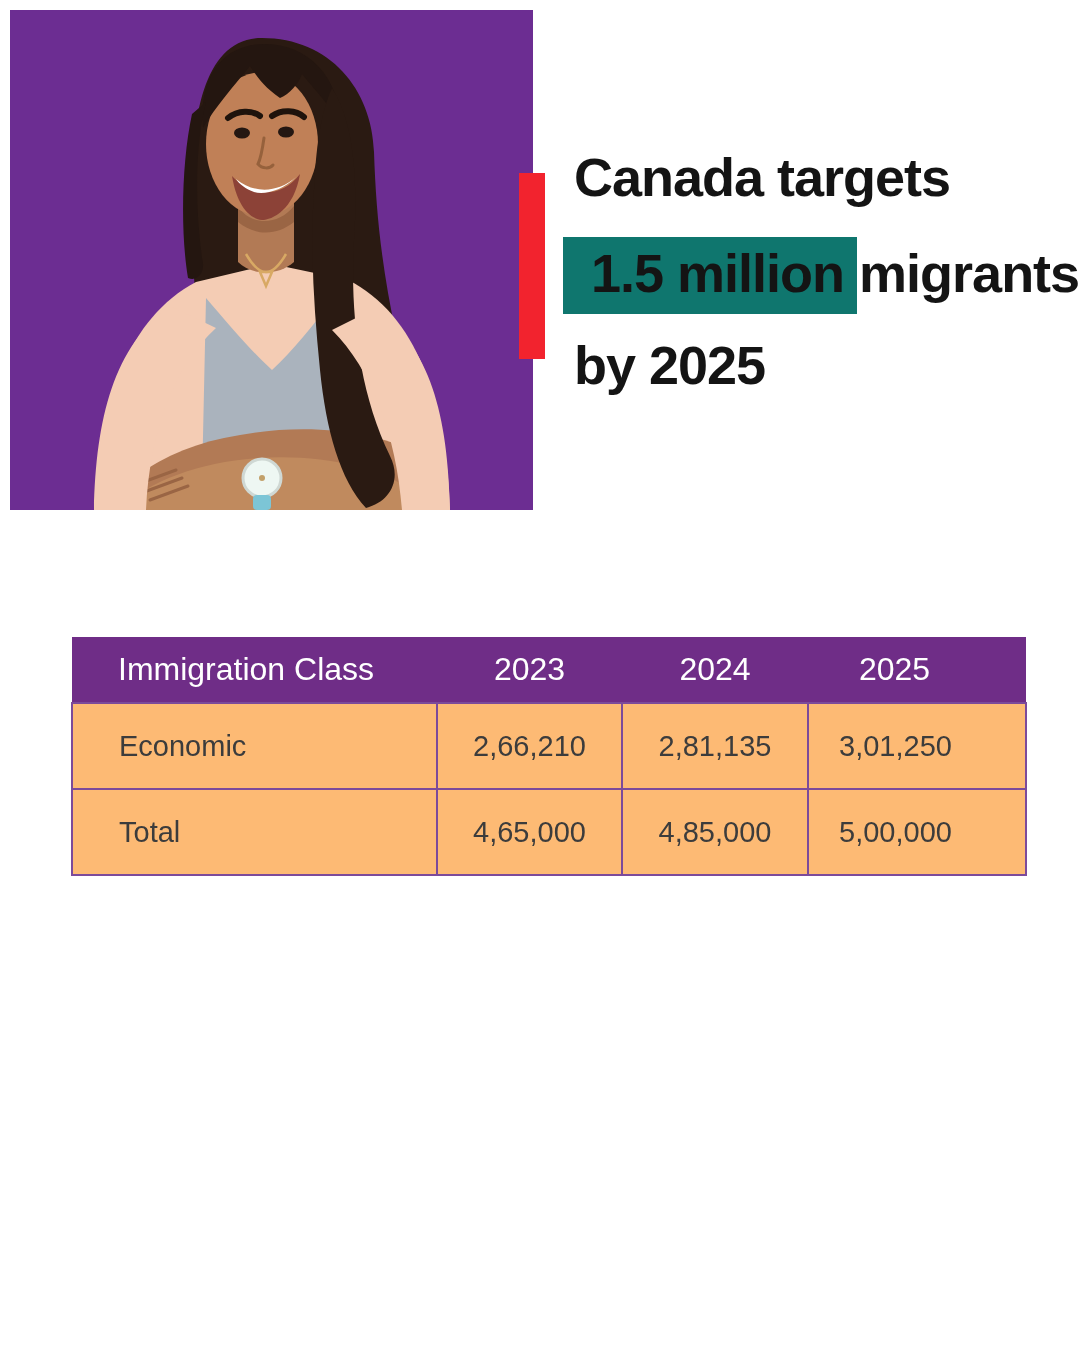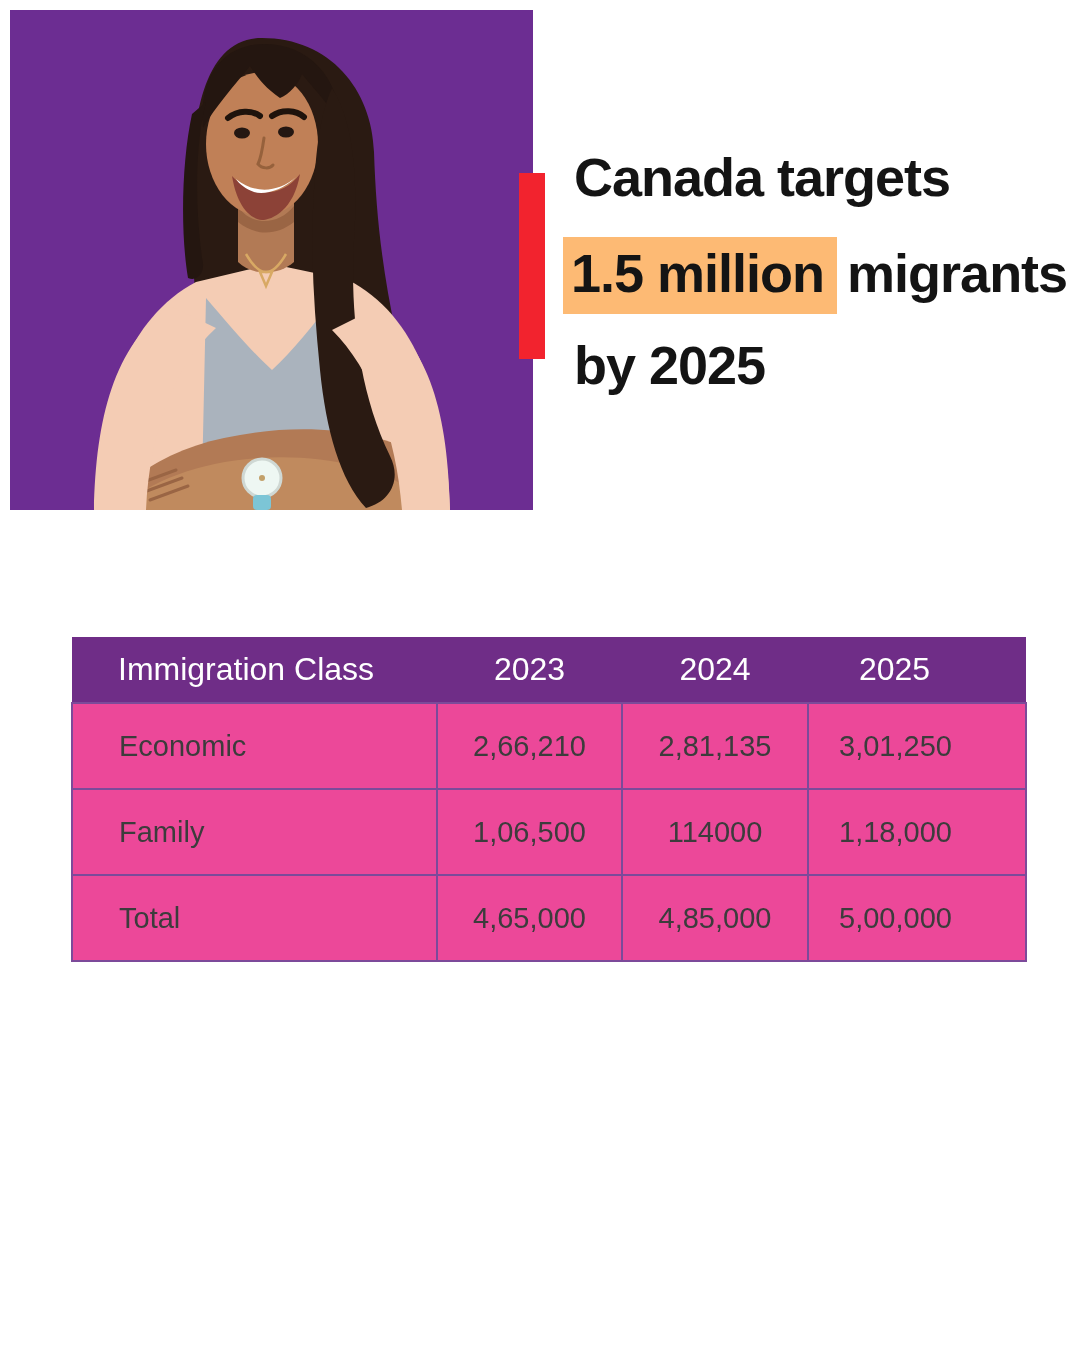--- a/index.html
+++ b/index.html
@@ -26,39 +26,39 @@
   .headline{
     position:absolute; left:574px; top:150px; width:506px;
     color:#141414; font-weight:700; font-size:54px; line-height:1;
     letter-spacing:-1px; z-index:5;
   }
   .hl-line{ position:absolute; left:0; white-space:nowrap; height:54px; }
   .hl-line.l1{ top:0; }
   .hl-line.l2{ top:96px; }
   .hl-line.l3{ top:188px; }
   .highlight{
-    display:inline-block; background:#fdba74;
-    padding:9px 13px 14px 8px; margin:-9px 8px -14px -11px;
+    display:inline-block; background:#0f766e;
+    padding:9px 13px 14px 28px; margin:-9px 0 -14px -11px;
   }
   .l2-rest{ margin-left:2px; }
 
   
   table.data-table{
     position:absolute; left:71px; top:637px; width:954px;
     border-collapse:collapse; table-layout:fixed; z-index:2;
   }
   .data-table thead th{
     background:#6f2d87; color:#ffffff; font-size:32px; font-weight:400;
     height:66px; border:none; vertical-align:middle;
   }
   .data-table thead th.col-class{ text-align:left; padding-left:46px; }
   .data-table thead th.col-year{ }
   .data-table thead th.col-year:last-child{ padding-right:45px; }
   .data-table tbody td{
-    border:2px solid #7c4a9a; background:#ec4899;
+    border:2px solid #7c4a9a; background:#fdba74;
     height:86px; font-size:29px; color:#3c3c3c; vertical-align:middle;
   }
   .data-table tbody td.cell-label{ text-align:left; padding-left:46px; }
   .data-table tbody td.cell-num{ text-align:center; }
   .data-table tbody td.cell-num:last-child{ text-align:left; padding-left:30px; }
 
   
   .logo{
     position:absolute; left:820px; top:1215px; z-index:5;
     font-weight:700; font-size:58px; line-height:1; letter-spacing:1px;
@@ -147,26 +147,20 @@
       </tr>
     </thead>
     <tbody>
       <tr>
         <td class="cell-label">Economic</td>
         <td class="cell-num">2,66,210</td>
         <td class="cell-num">2,81,135</td>
         <td class="cell-num">3,01,250</td>
       </tr>
       <tr>
-        <td class="cell-label">Family</td>
-        <td class="cell-num">1,06,500</td>
-        <td class="cell-num">114000</td>
-        <td class="cell-num">1,18,000</td>
-      </tr>
-      <tr>
         <td class="cell-label">Total</td>
         <td class="cell-num">4,65,000</td>
         <td class="cell-num">4,85,000</td>
         <td class="cell-num">5,00,000</td>
       </tr>
     </tbody>
   </table>
 
   <div class="logo"><span>Y</span><span class="sp"></span><span class="lam">Λ</span><span>XIS</span></div>
 

